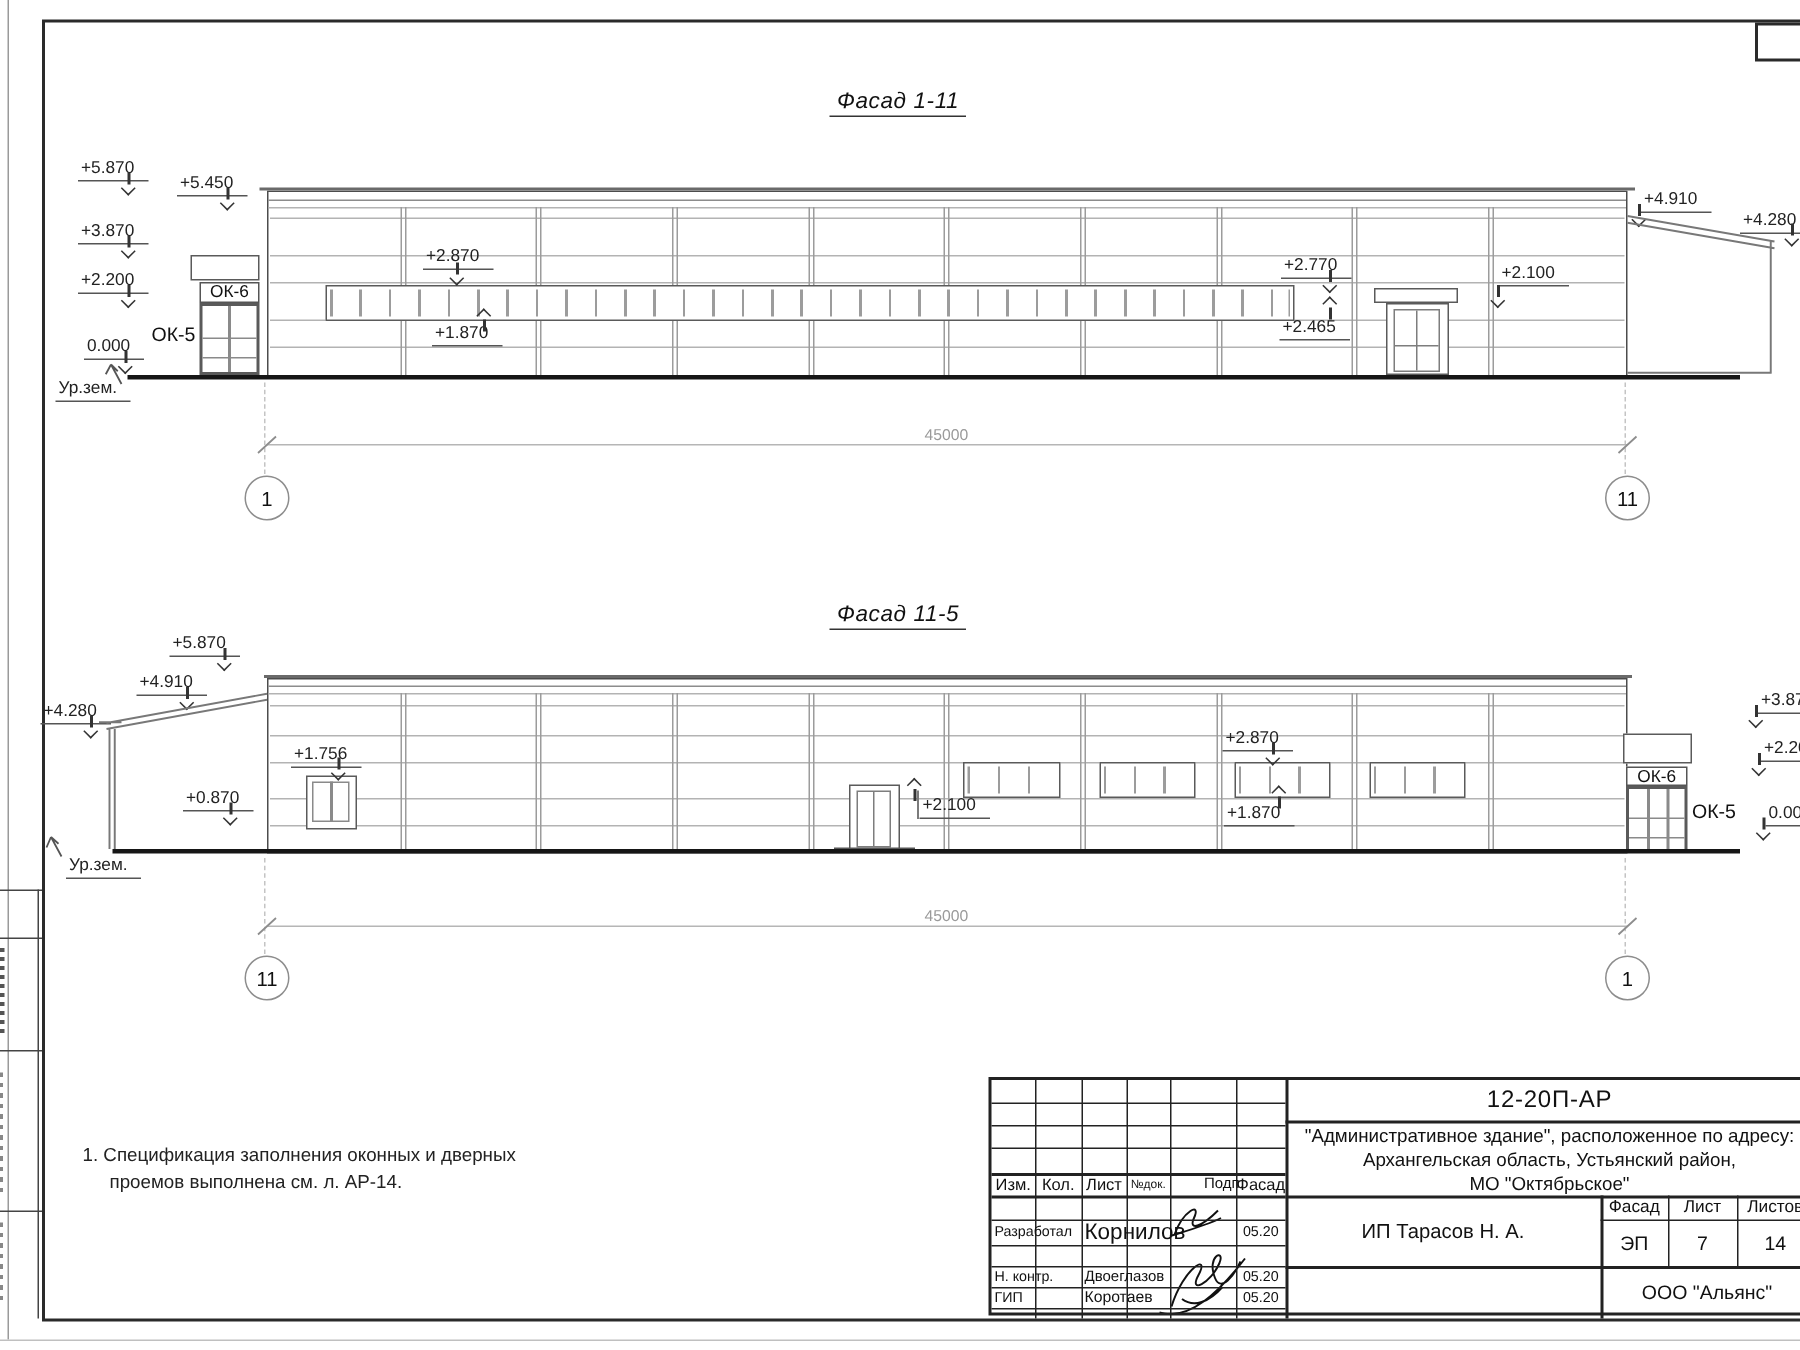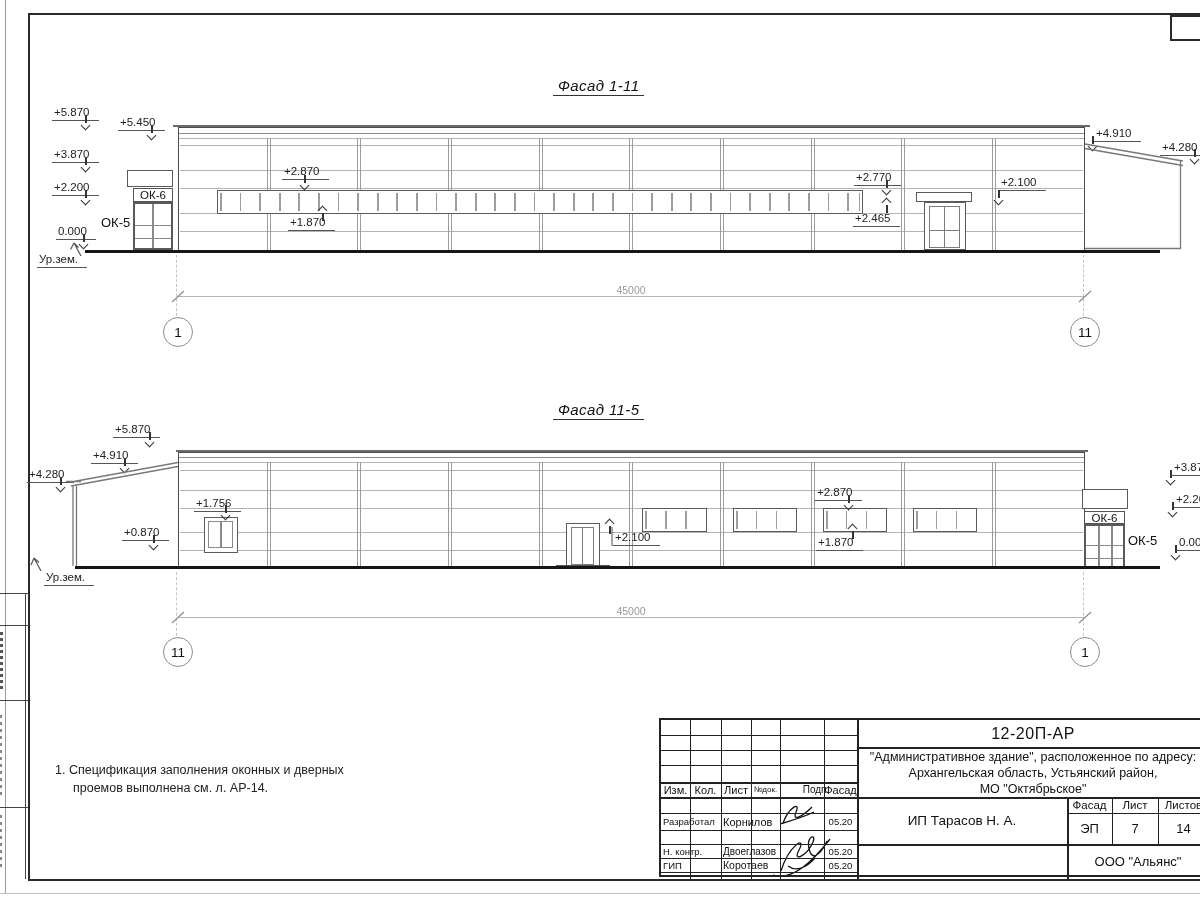--- a/index.html
+++ b/index.html
@@ -42,21 +42,21 @@
   <div class="vl" style="left:25px;top:593px;height:286px;background:#444"></div>
   <div class="hl" style="left:0;top:593px;width:28px;background:#444"></div>
   <div class="hl" style="left:0;top:625px;width:28px;background:#444"></div>
   <div class="hl" style="left:0;top:700px;width:28px;background:#444"></div>
   <div class="hl" style="left:0;top:807px;width:28px;background:#444"></div>
   <div class="abs" style="left:0;top:632px;width:3px;height:60px;background:repeating-linear-gradient(to bottom,#555 0 3px,transparent 3px 6px)"></div>
   <div class="abs" style="left:0;top:715px;width:2px;height:80px;background:repeating-linear-gradient(to bottom,#888 0 3px,transparent 3px 7px)"></div>
   <div class="abs" style="left:0;top:815px;width:2px;height:55px;background:repeating-linear-gradient(to bottom,#888 0 3px,transparent 3px 7px)"></div>
 
   <div class="abs" style="inset:0">
-    <span class="title" style="left:553px;top:77px">Фасад 1-11</span>
+    <span class="title" style="left:553px;top:59px">Фасад 1-11</span>
 
     <div class="hl" style="left:173px;top:125px;width:917px;height:2px;background:#6a6a6a"></div>
     <div class="wall" style="left:178px;top:127px;width:907px;height:125px"></div>
     <div class="hl" style="left:179px;top:133px;width:905px;background:#8c8c8c"></div>
     <div class="hl" style="left:179px;top:138px;width:905px"></div>
     <div class="hl" style="left:180px;top:145px;width:903px"></div>
     <div class="hl" style="left:180px;top:170px;width:903px"></div>
     <div class="hl" style="left:180px;top:188px;width:903px"></div>
     <div class="hl" style="left:180px;top:213px;width:903px"></div>
     <div class="hl" style="left:180px;top:231px;width:903px"></div>
@@ -363,21 +363,21 @@
     <div class="tb-t" style="left:406px;top:77px;width:45px;height:16px;font-size:11.5px">Фасад</div>
     <div class="tb-t" style="left:451px;top:77px;width:46px;height:16px;font-size:11.5px">Лист</div>
     <div class="tb-t" style="left:497px;top:77px;width:51px;height:16px;font-size:11.5px">Листов</div>
     <div class="tb-t" style="left:406px;top:93px;width:45px;height:31px;font-size:13px">ЭП</div>
     <div class="tb-t" style="left:451px;top:93px;width:46px;height:31px;font-size:13px">7</div>
     <div class="tb-t" style="left:497px;top:93px;width:51px;height:31px;font-size:13px">14</div>
 
     <div class="tb-t" style="left:406px;top:124px;width:142px;height:35px;font-size:13px">ООО "Альянс"</div>
 
     <div class="tb-t" style="left:2px;top:93px;width:58px;height:17px;font-size:9.5px;justify-content:flex-start">Разработал</div>
-    <div class="tb-t" style="left:62px;top:93px;width:57px;height:17px;font-size:11px;justify-content:flex-start">Корнилов</div>
+    <div class="tb-t" style="left:62px;top:93px;width:57px;height:17px;font-size:15px;justify-content:flex-start">Корнилов</div>
     <div class="tb-t" style="left:163px;top:93px;width:33px;height:17px;font-size:9.5px">05.20</div>
     <div class="tb-t" style="left:2px;top:124px;width:58px;height:14px;font-size:9.5px;justify-content:flex-start">Н. контр.</div>
     <div class="tb-t" style="left:62px;top:124px;width:57px;height:14px;font-size:10px;justify-content:flex-start">Двоеглазов</div>
     <div class="tb-t" style="left:163px;top:124px;width:33px;height:14px;font-size:9.5px">05.20</div>
     <div class="tb-t" style="left:2px;top:138px;width:58px;height:14px;font-size:9.5px;justify-content:flex-start">ГИП</div>
     <div class="tb-t" style="left:62px;top:138px;width:57px;height:14px;font-size:10.5px;justify-content:flex-start">Коротаев</div>
     <div class="tb-t" style="left:163px;top:138px;width:33px;height:14px;font-size:9.5px">05.20</div>
   </div>
 
 </div>

